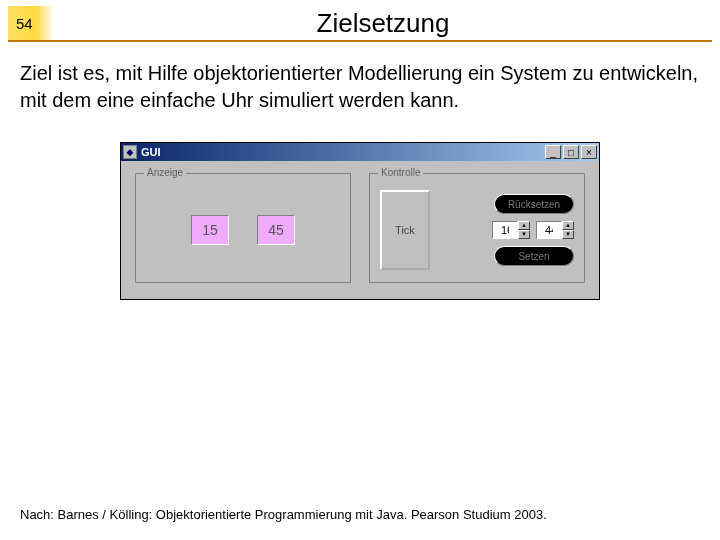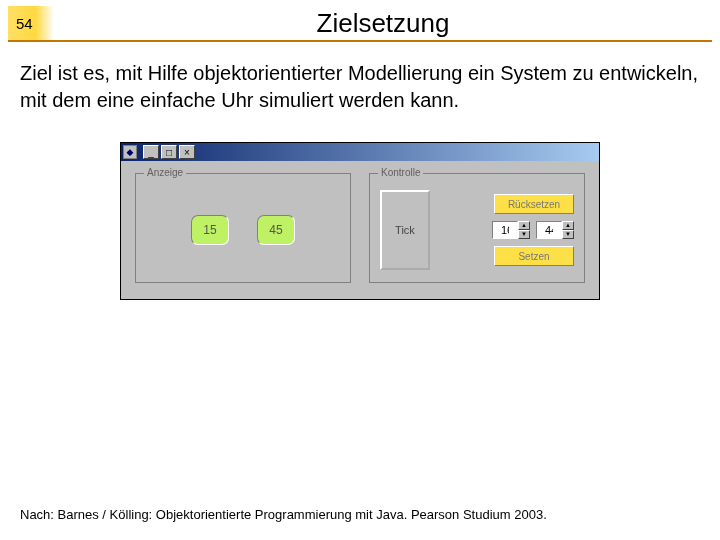--- a/index.html
+++ b/index.html
@@ -1,15 +1,15 @@
 <!DOCTYPE html>
 <html><head>
 <meta charset="utf-8">
 <style>
-  * { box-sizing: border-box; }
+  * { box-sizing: border-box; justify-content: flex-end; }
   body {
     margin: 0;
     padding: 0;
     width: 720px;
     height: 540px;
     background: #fff;
     font-family: Verdana, Geneva, sans-serif;
     position: relative;
   }
   .header {
@@ -109,23 +109,23 @@
     display: flex;
     gap: 28px;
     justify-content: center;
     align-items: center;
     min-height: 100px;
   }
   .display-cell {
     width: 38px; height: 30px;
     border-top:1px solid #808080; border-left:1px solid #808080;
     border-right:1px solid #fff; border-bottom:1px solid #fff;
-    background:#bef264;
-    display:flex;align-items:center;justify-content:center;
-    font-size:12px;color:#555;border-radius:7px;
+    background:#f0abfc;
+    display:flex;align-items:center;justify-content:center;
+    font-size:14px;color:#555;
   }
   .kontrolle {
     flex: 1;
     display: flex;
     gap: 16px;
     min-height: 100px;
   }
   .tick-col { display:flex; align-items:center; }
   .tick-btn {
     width: 50px; height: 80px;
@@ -134,26 +134,27 @@
     display:flex;align-items:center;justify-content:center;
     font-size:11px;color:#444;
   }
   .right-col {
     flex:1;
     display:flex;flex-direction:column;justify-content:space-between;
     padding:4px 0;
   }
   .flat-btn {
     width: 80px; height: 20px;
-    background:#fde047;
+    background:#000000;
     border-top:1px solid #fff;border-left:1px solid #fff;
     border-right:1px solid #808080;border-bottom:1px solid #808080;
     display:flex;align-items:center;justify-content:center;
     font-size:10px;color:#777;
     align-self:flex-end;
+    border-radius:10px;
   }
   .spin-row {
     display:flex; gap:6px; justify-content:flex-end;
   }
   .spin {
     display:flex;
   }
   .spin input {
     width: 26px; height: 18px;
     border-top:1px solid #808080;border-left:1px solid #808080;
@@ -187,20 +188,21 @@
   <div class="slide-num">54</div>
   <div class="title">Zielsetzung</div>
 </div>
 
 <div class="body-text">Ziel ist es, mit Hilfe objektorientierter Modellierung ein System zu entwickeln, mit dem eine einfache Uhr simuliert werden kann.</div>
 
 <div class="gui-wrap">
   <div class="win">
     <div class="titlebar">
       <div class="app-icon">◆</div>
+      <div class="t-title">GUI</div>
       <div class="tbtn">_</div>
       <div class="tbtn">□</div>
       <div class="tbtn">×</div>
     </div>
     <div class="client">
       <div class="panels">
         <div class="groupbox anzeige">
           <div class="legend">Anzeige</div>
           <div class="display-cell">15</div>
           <div class="display-cell">45</div>

